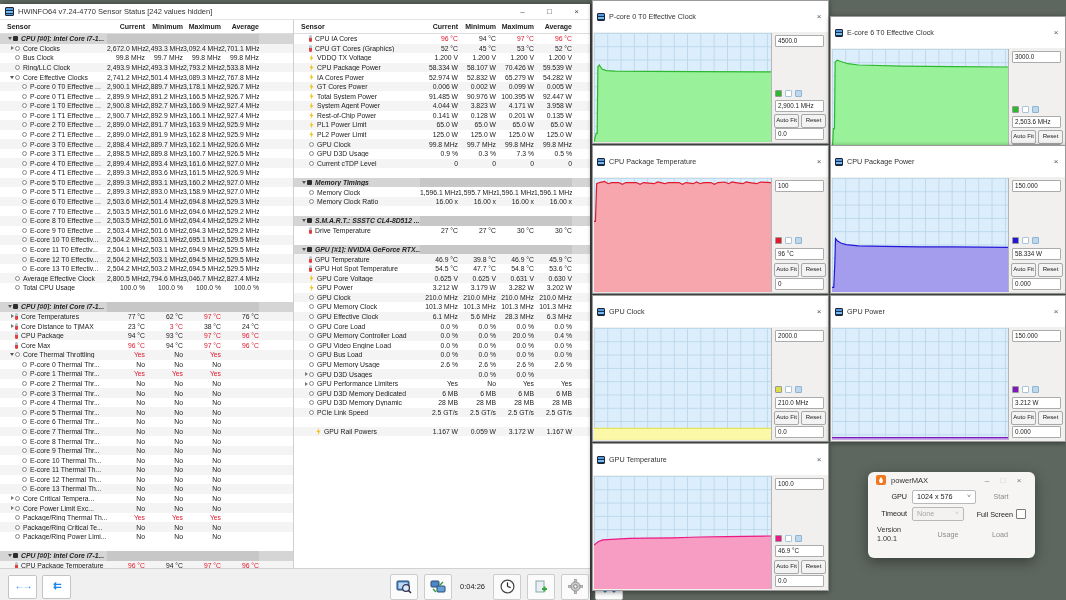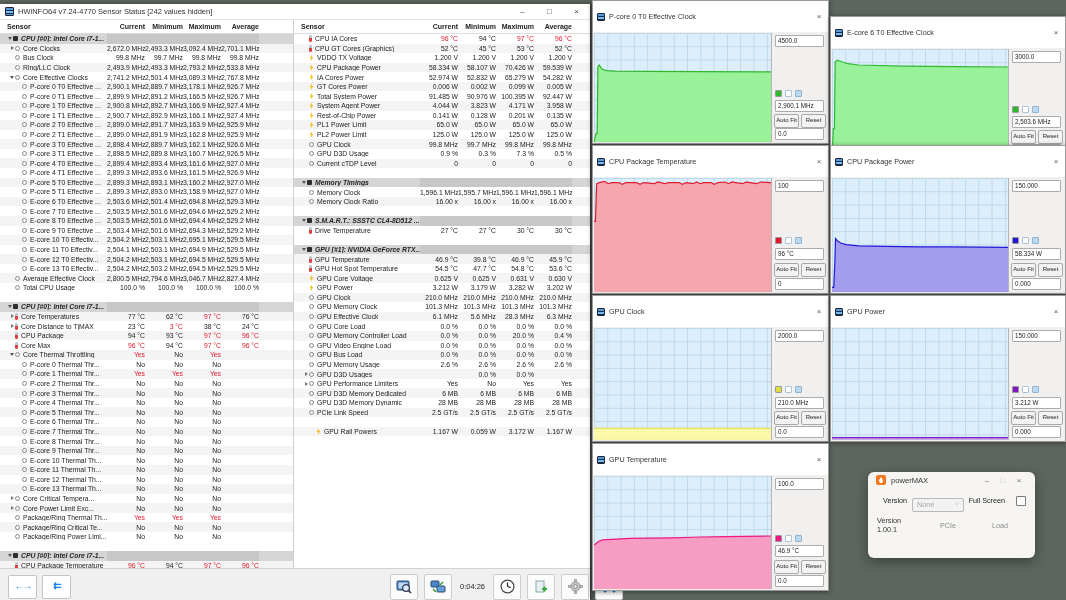--- a/index.html
+++ b/index.html
@@ -92,24 +92,24 @@
   .flame:after{content:"";position:absolute;left:3px;top:2px;width:4px;height:6px;background:#fff;
                clip-path:polygon(50% 0,100% 55%,80% 100%,20% 100%,0 55%);}
   .pmtitle .pt{flex:1;font-size:7.6px;color:#333;}
   .pmbtn{width:16px;text-align:center;color:#777;font-size:8px;}
   .pmbtn.dis{color:#c9c9c9;}
   .pmrow{display:flex;align-items:center;padding:1.5px 9px;}
   .pmlabel{width:30px;text-align:right;margin-right:5px;flex:0 0 auto;}
   .pmsel{flex:1;height:12px;background:#fff;border:1px solid #b9b9b9;border-radius:2px;
          display:flex;align-items:center;padding:0 4px;justify-content:space-between;}
   .pmsel .chev{color:#666;font-size:7px;transform:scaleY(.7);}
-  .pmsel.dis{background:#f3f2f0;color:#a6a6a6;margin-top:8px;}
+  .pmsel.dis{background:#f3f2f0;color:#a6a6a6;}
   .pmsel.dis .chev{color:#c2c2c2;}
   .pmright{width:50px;text-align:center;color:#8d8d8d;flex:0 0 auto;}
-  .fscheck{display:flex;align-items:center;gap:11px;justify-content:flex-end;color:#222;width:62px;flex:0 0 auto;}
+  .fscheck{display:flex;align-items:flex-end;gap:3px;justify-content:flex-end;color:#222;width:62px;flex:0 0 auto;}
   .cbox{width:8px;height:8px;background:#fff;border:1px solid #7a7a7a;border-radius:1px;}
   .pmfoot{display:flex;align-items:center;padding:3px 9px 7px 9px;}
   .pmfoot .ver{flex:1;color:#333;}
   .pmfoot .lnk{color:#8d8d8d;width:52px;text-align:center;}
 </style>
 </head>
 <body>
 
 <div class="mainwin">
   <div class="titlebar">
@@ -1305,33 +1305,41 @@
 
 <div class="pmax">
   <div class="pmtitle">
     <div class="flame"></div>
     <div class="pt">powerMAX</div>
     <div class="pmbtn">–</div>
     <div class="pmbtn dis">□</div>
     <div class="pmbtn">×</div>
   </div>
   <div class="pmrow">
-    <span class="pmlabel">Version</span>
+    <span class="pmlabel">GPU</span>
+    <div class="pmsel">
+      <span>1024 x 576</span>
+      <span class="chev">˅</span>
+    </div>
+    <span class="pmright">Start</span>
+  </div>
+  <div class="pmrow">
+    <span class="pmlabel">Timeout</span>
     <div class="pmsel dis">
       <span>None</span>
       <span class="chev">˅</span>
     </div>
     <span class="fscheck">
       <span>Full Screen</span>
       <span class="cbox"></span>
     </span>
   </div>
   <div class="pmfoot">
     <span class="ver">Version 1.00.1</span>
-    <span class="lnk">PCIe</span>
+    <span class="lnk">Usage</span>
     <span class="lnk">Load</span>
   </div>
 </div>
 
 <div class="gwin" style="left: 592px; top: 0px; width: 237px; height: 144px;">
     <div class="gtitle">
       <div class="appicon"></div>
       <div class="gt">P-core 0 T0 Effective Clock</div>
       <div class="gx">×</div>
     </div>

